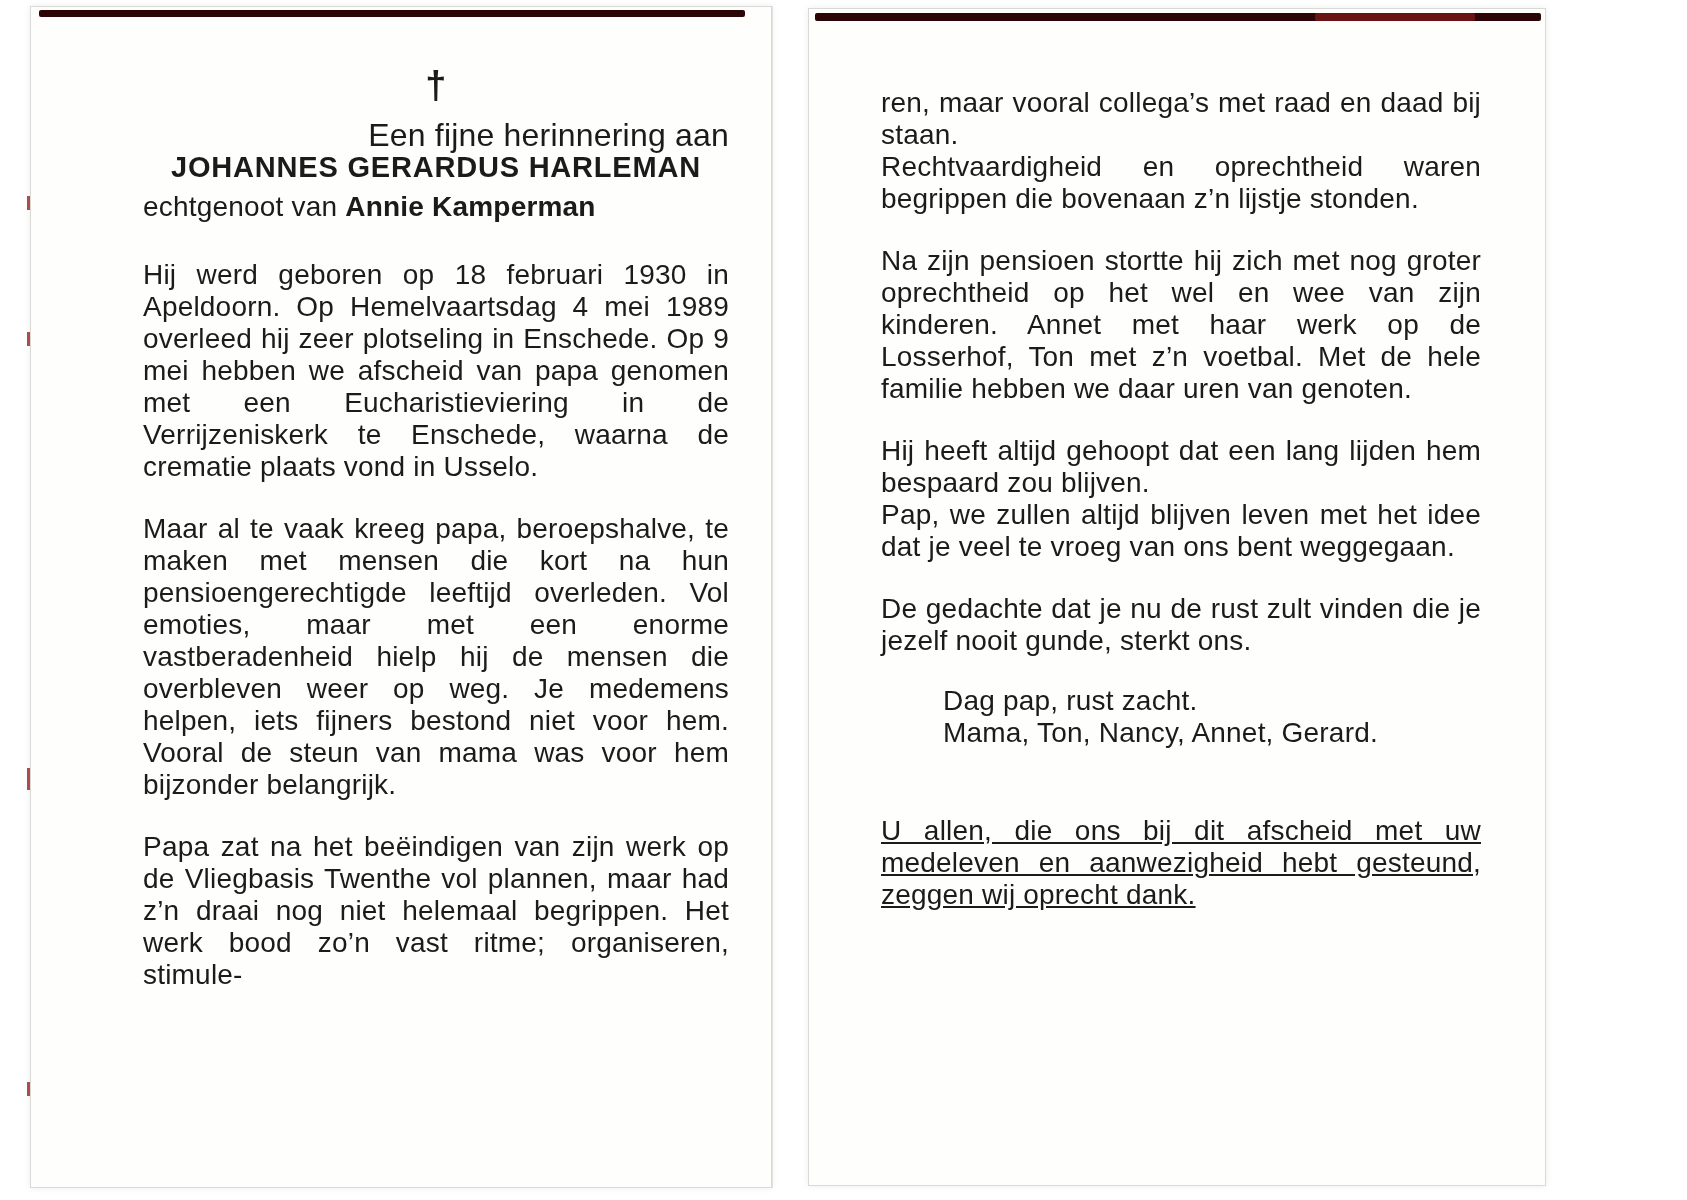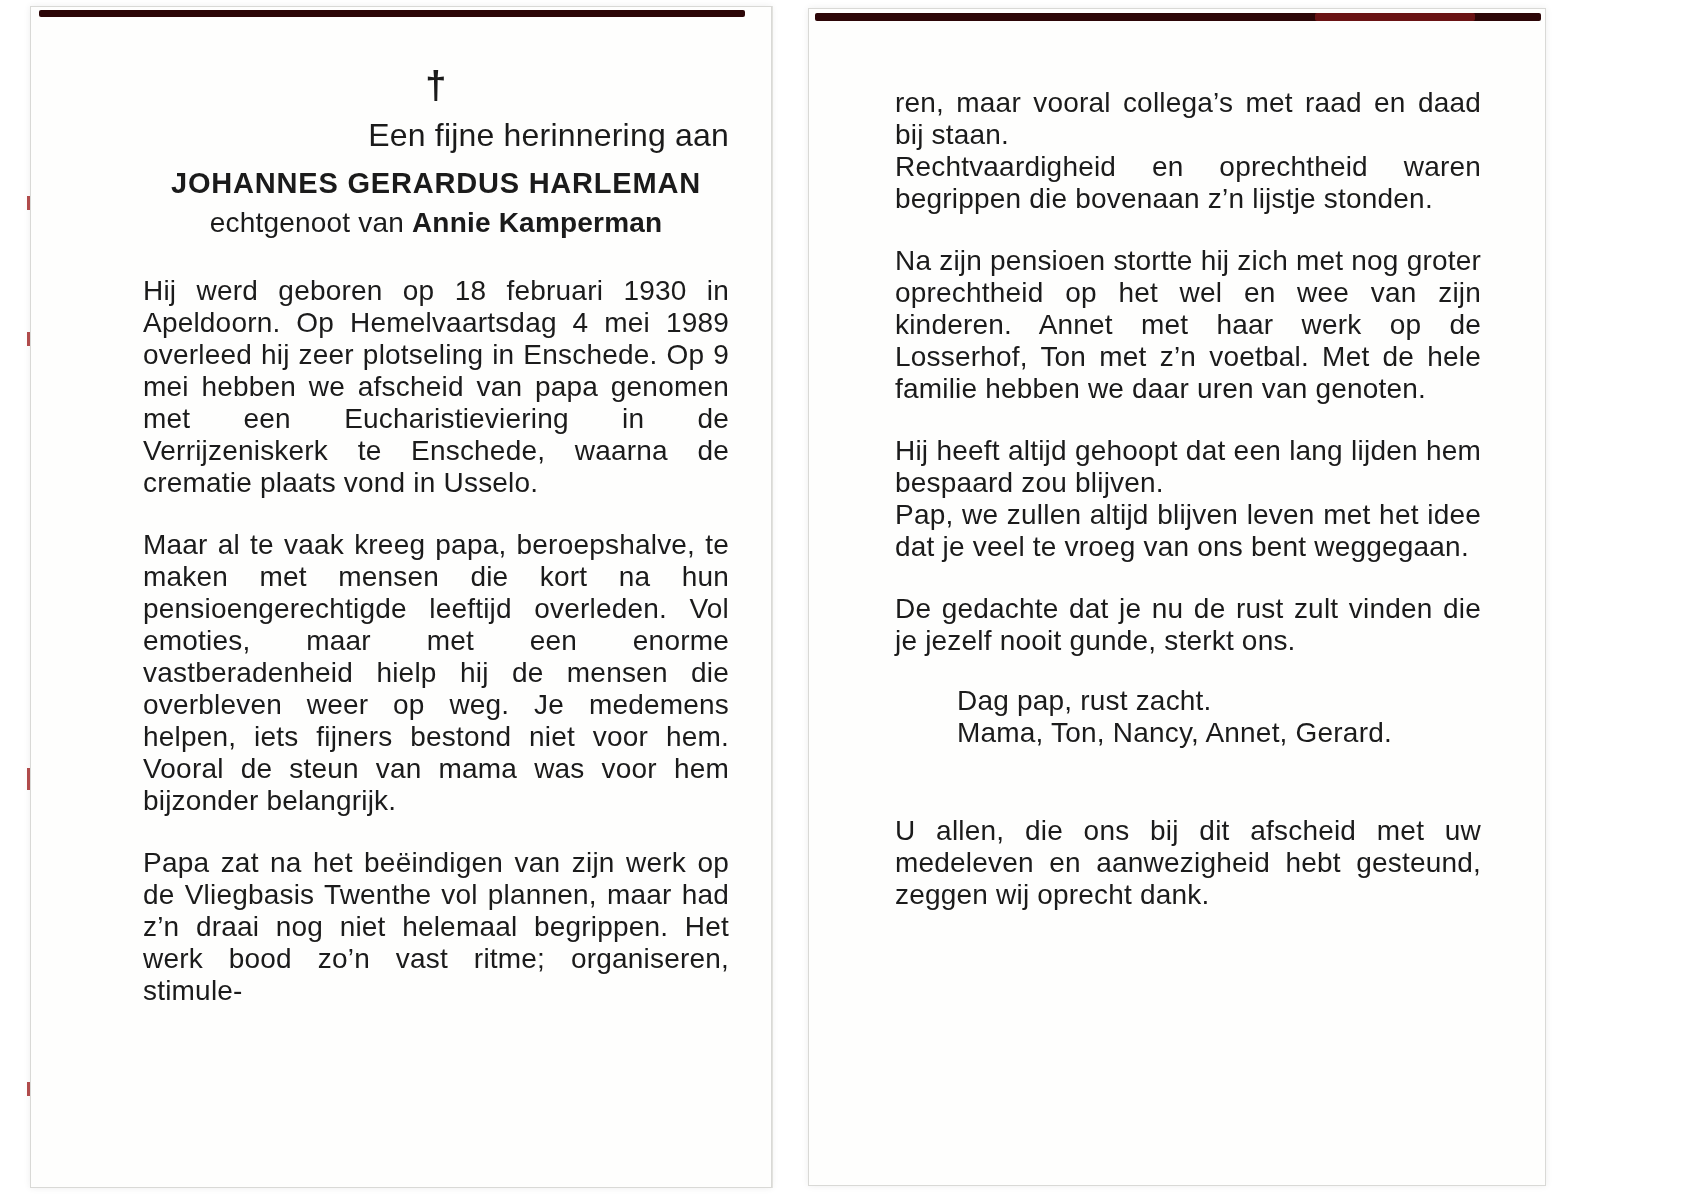--- a/index.html
+++ b/index.html
@@ -27,54 +27,54 @@
   .page-left{left:30px;top:6px;width:742px;height:1182px;}
   .page-right{left:808px;top:8px;width:738px;height:1178px;}
   .content{
     position:absolute;
     top:0;
     font-size:28px;
     line-height:32px;
     letter-spacing:0.2px;
   }
   .page-left .content{left:112px;right:42px;padding-top:58px;}
-  .page-right .content{left:86px;right:64px;padding-top:78px;}
+  .page-right .content{left:72px;right:64px;padding-top:78px;}
 
   .cross{
     text-align:center;
     font-size:38px;
     font-weight:bold;
     line-height:40px;
     margin-bottom:14px;
   }
   .intro-line{text-align:right;font-size:32px;}
   .deceased-name{
     text-align:center;
     font-size:29px;
     font-weight:bold;
     letter-spacing:0.8px;
-    margin-top:16px;
+    margin-top:0;
   }
-  .spouse-line{text-align:center;font-size:28px;margin-top:8px;margin-bottom:36px;}
+  .spouse-line{text-align:left;font-size:28px;margin-top:8px;margin-bottom:36px;}
   .spouse-line b{font-weight:bold;}
 
   p.para{
     text-align:justify;
     margin-bottom:30px;
   }
   .line-group{margin-bottom:30px;}
   .line-group p{text-align:justify;margin:0;}
 
   .signoff{
     padding-left:62px;
     margin-top:-2px;
     margin-bottom:45px;
   }
   .signoff p{margin:0;}
-  .thanks{margin-top:66px;}
+  .thanks{margin-top:66px;text-decoration:underline;}
 
   
   .scan-bar{
     position:absolute;
     height:7px;
     background:var(--scanbar);
     border-radius:2px;
   }
   .scan-bar.bar-left{top:3px;left:8px;right:26px;}
   .scan-bar.bar-right{top:4px;left:6px;right:4px;height:8px;}

